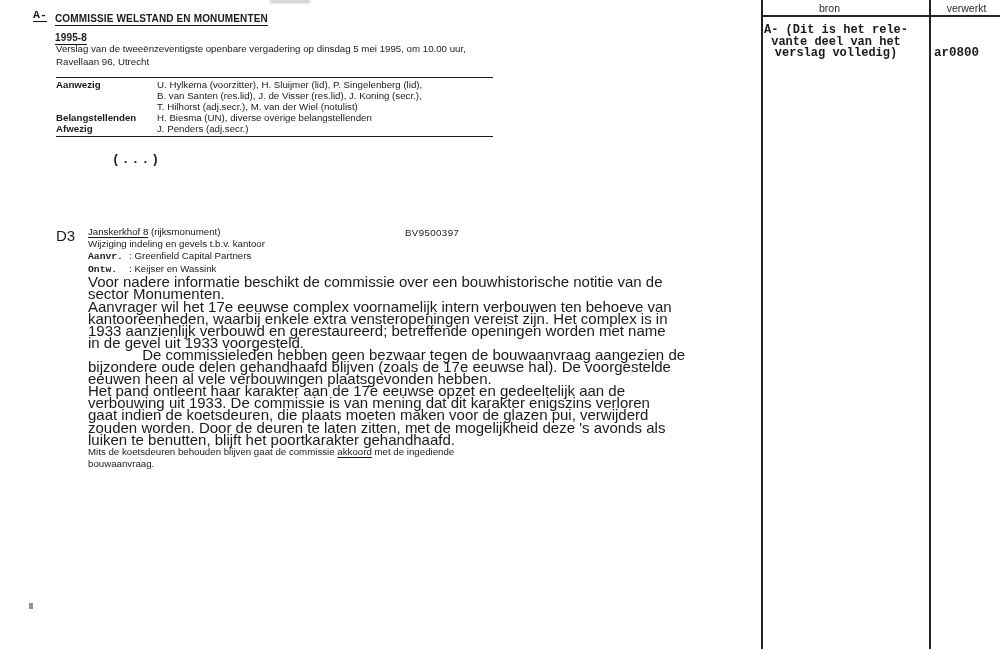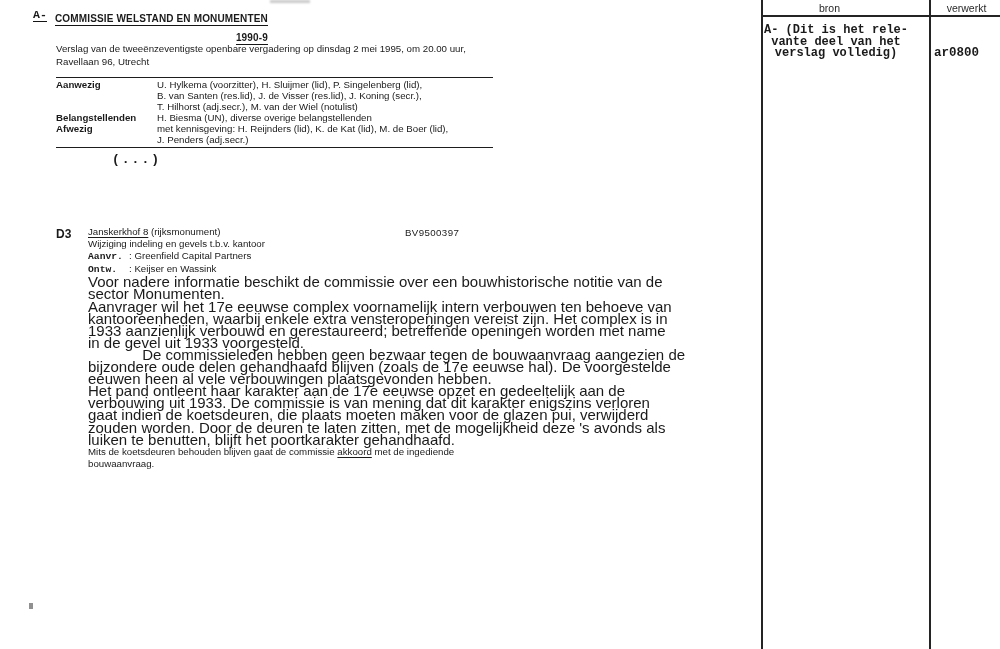--- a/index.html
+++ b/index.html
@@ -10,21 +10,21 @@
   
   .smudge{position:absolute;left:270px;top:0;width:40px;height:3px;background:#c9c9c9;filter:blur(1px);}
   .dot{position:absolute;left:29px;top:603px;width:4px;height:6px;background:#909090;filter:blur(.3px);}
   
   .marker{
     position:absolute;left:33px;top:9px;
     font-family:"Liberation Mono","DejaVu Sans Mono",monospace;
     font-weight:bold;font-size:11.5px;line-height:11px;
     border-bottom:1.5px solid #141414;padding-bottom:1px;
   }
-  .title-block{position:absolute;left:55px;top:8px;text-align:right;}
+  .title-block{position:absolute;left:55px;top:8px;}
   .title-line{display:block;}
   .title-line > span{
     display:inline-block;font-weight:bold;font-size:10px;letter-spacing:.15px;line-height:11px;
     border-bottom:1.5px solid #141414;padding-bottom:1px;margin-bottom:1px;
   }
   .intro{position:absolute;left:56px;top:43px;}
   .intro .line{white-space:pre;font-size:9.7px;line-height:12.5px;}
   .attendance{
     position:absolute;left:56px;top:77px;width:437px;
     border-top:1.6px solid #1d1d1d;border-bottom:1.6px solid #1d1d1d;
@@ -32,21 +32,21 @@
   }
   .att-row{display:flex;}
   .att-label{width:101px;flex:0 0 101px;font-weight:bold;font-size:9.7px;line-height:11px;}
   .att-lines{flex:1;}
   .att-lines .line{white-space:pre;font-size:9.7px;line-height:11px;}
   .ellipsis{
     position:absolute;left:112px;top:152px;
     font-family:"Liberation Mono","DejaVu Sans Mono",monospace;
     font-size:13px;letter-spacing:2px;font-weight:bold;
   }
-  .item-number{position:absolute;left:56px;top:227px;font-size:12px;font-weight:bold;}
+  .item-number{position:absolute;left:56px;top:227px;font-size:15px;}
   .case-number{position:absolute;left:405px;top:227px;font-size:9.7px;letter-spacing:.4px;}
   .item-content{position:absolute;left:88px;top:226px;width:420px;}
   .item-content .line{white-space:pre;font-size:9.7px;line-height:12.1px;min-height:12.1px;}
   .body-lines .line{white-space:pre;font-size:15px;line-height:12.1px;}
   .u{text-decoration:underline;text-underline-offset:1.5px;text-decoration-thickness:1px;}
   .fld-label{display:inline-block;width:41px;font-weight:bold;font-family:Liberation Mono, monospace;}
   
   .vline{position:absolute;top:0;height:649px;width:1.6px;background:#242424;}
   .v1{left:761px;}
   .v2{left:929px;}
@@ -69,25 +69,25 @@
 
 <div class="page">
 
   <div class="smudge"></div>
   <div class="dot"></div>
 
   <div class="marker">A-</div>
 
   <div class="title-block">
     <span class="title-line"><span>COMMISSIE WELSTAND EN MONUMENTEN</span></span>
-    <span class="title-line"><span>1990-9</span></span>
+    <span class="title-line"><span>1995-8</span></span>
   </div>
 
   <div class="intro">
-      <div class="line">Verslag van de tweeënzeventigste openbare vergadering op dinsdag 2 mei 1995, om 20.00 uur,</div>
+      <div class="line">Verslag van de tweeënzeventigste openbare vergadering op dinsdag 5 mei 1995, om 10.00 uur,</div>
       <div class="line">Ravellaan 96, Utrecht</div>
     </div>
 
   <div class="attendance">
       <div class="att-row">
       <div class="att-label">Aanwezig</div>
       <div class="att-lines">
           <div class="line">U. Hylkema (voorzitter), H. Sluijmer (lid), P. Singelenberg (lid),</div>
           <div class="line">B. van Santen (res.lid), J. de Visser (res.lid), J. Koning (secr.),</div>
           <div class="line">T. Hilhorst (adj.secr.), M. van der Wiel (notulist)</div>
@@ -95,21 +95,20 @@
     </div>
       <div class="att-row">
       <div class="att-label">Belangstellenden</div>
       <div class="att-lines">
           <div class="line">H. Biesma (UN), diverse overige belangstellenden</div>
         </div>
     </div>
       <div class="att-row">
       <div class="att-label">Afwezig</div>
       <div class="att-lines">
-          <div class="line">met kennisgeving: H. Reijnders (lid), K. de Kat (lid), M. de Boer (lid),</div>
           <div class="line">J. Penders (adj.secr.)</div>
         </div>
     </div>
     </div>
 
   <div class="ellipsis">(...)</div>
 
   <div class="item-number">D3</div>
   <div class="case-number">BV9500397</div>
 

